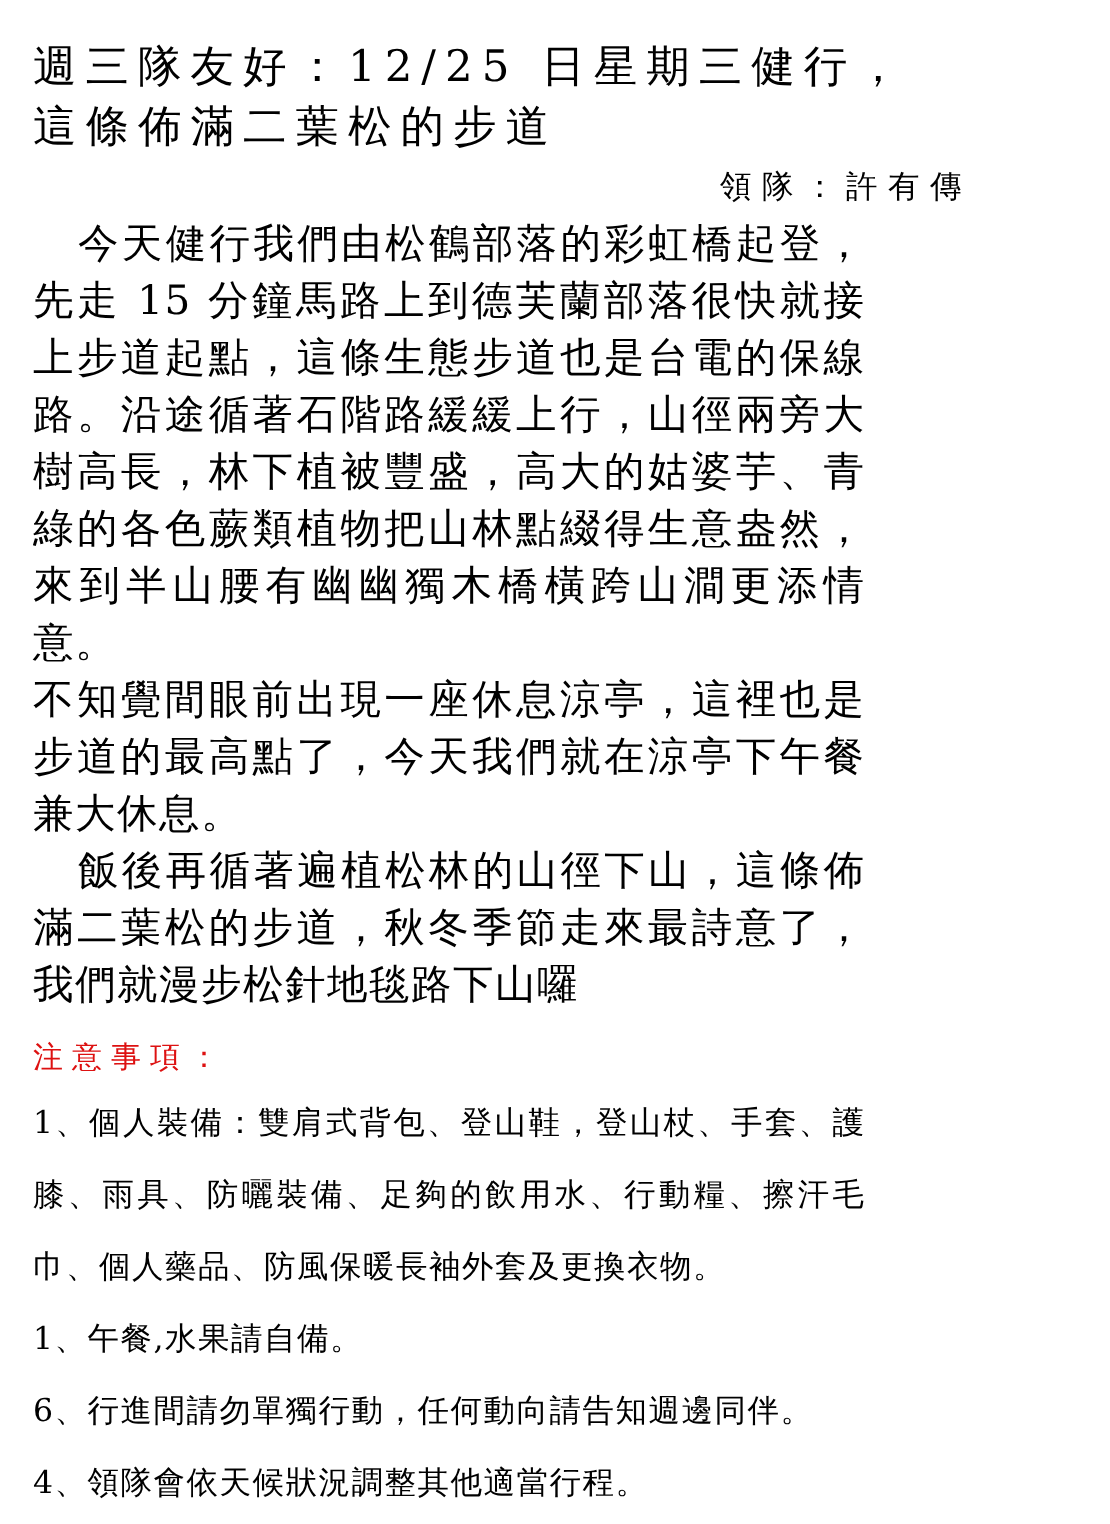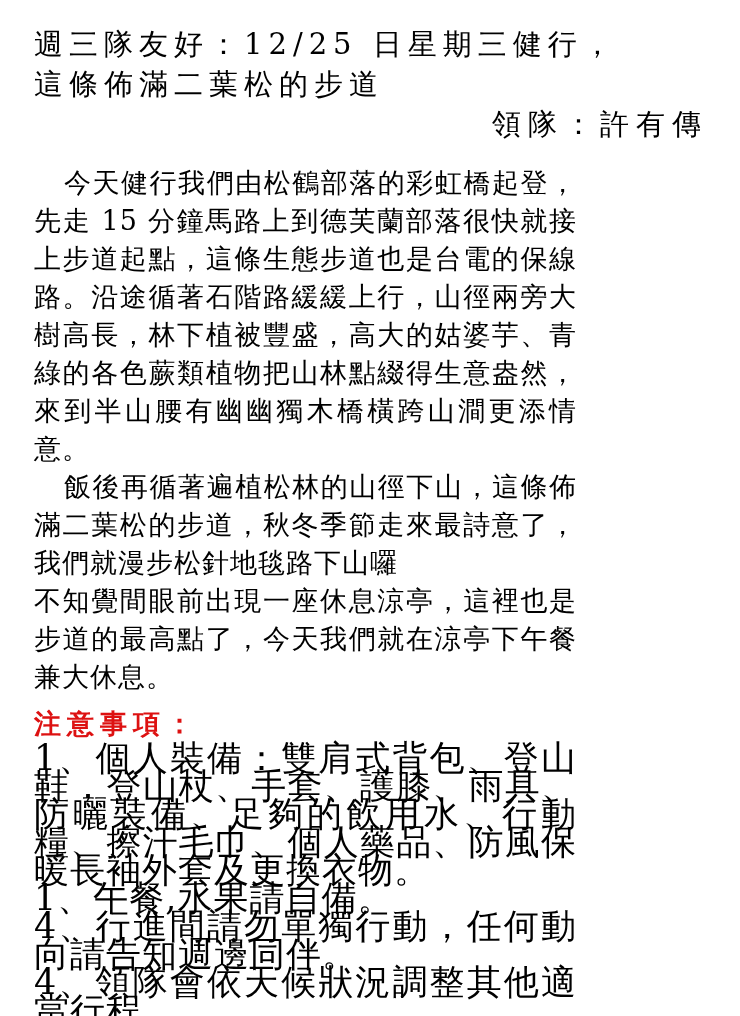--- a/index.html
+++ b/index.html
@@ -8,81 +8,81 @@
     width: 740px;
     height: 1016px;
     overflow: hidden;
     color: var(--text-color, #000000);
     font-family: "DejaVu Serif", "Liberation Serif", serif;
   }
   .page {
     width: 603px;
     height: 1016px;
     background: var(--background, #ffffff);
-    padding: 24px 26px 0 34px;
+    padding: 24px 26px 0 22px;
   }
   
   .hline {
     font-size: 29px;
     line-height: 40px;
     letter-spacing: 6px;
     white-space: nowrap;
   }
   .leader-line {
-    font-size: 29px;
+    font-size: 21px;
     line-height: 40px;
     letter-spacing: 7px;
     padding-left: 458px;
     white-space: nowrap;
   }
   
-  .body-text { margin-top: 20px; }
+  .body-text { }
   .para {
     font-size: 27px;
     line-height: 38px;
     letter-spacing: 1px;
     text-align: justify;
     text-justify: inter-character;
   }
   .indent { text-indent: 30px; }
   
   .notes-heading {
     margin-top: 8px;
-    font-size: 27px;
+    font-size: 20px;
     line-height: 40px;
-    font-weight: bold;
+    font-weight: normal;
     letter-spacing: 6px;
     color: var(--accent-red, #dd1111);
   }
   .note-item {
-    font-size: 35px;
-    line-height: 28px;
+    font-size: 21px;
+    line-height: 48px;
     letter-spacing: 1px;
     text-align: justify;
     text-justify: inter-character;
   }
 </style>
 </head>
 <body>
 
 <div class="page">
 
   <div class="header">
     <div class="hline">週三隊友好：12/25 日星期三健行，</div>
     <div class="hline">這條佈滿二葉松的步道</div>
     <div class="leader-line">領隊：許有傳</div>
   </div>
 
   <div class="body-text">
     <p class="para indent">今天健行我們由松鶴部落的彩虹橋起登，先走 15 分鐘馬路上到德芙蘭部落很快就接上步道起點，這條生態步道也是台電的保線路。沿途循著石階路緩緩上行，山徑兩旁大樹高長，林下植被豐盛，高大的姑婆芋、青綠的各色蕨類植物把山林點綴得生意盎然，來到半山腰有幽幽獨木橋橫跨山澗更添情意。</p>
+    <p class="para">不知覺間眼前出現一座休息涼亭，這裡也是步道的最高點了，今天我們就在涼亭下午餐兼大休息。</p>
     <p class="para indent">飯後再循著遍植松林的山徑下山，這條佈滿二葉松的步道，秋冬季節走來最詩意了，我們就漫步松針地毯路下山囉</p>
-    <p class="para">不知覺間眼前出現一座休息涼亭，這裡也是步道的最高點了，今天我們就在涼亭下午餐兼大休息。</p>
   </div>
 
   <div class="notes">
     <div class="notes-heading">注意事項：</div>
     <p class="note-item">1、個人裝備：雙肩式背包、登山鞋，登山杖、手套、護膝、雨具、防曬裝備、足夠的飲用水、行動糧、擦汗毛巾、個人藥品、防風保暖長袖外套及更換衣物。</p>
     <p class="note-item">1、午餐,水果請自備。</p>
-    <p class="note-item">4、行進間請勿單獨行動，任何動向請告知週邊同伴。</p>
+    <p class="note-item">6、行進間請勿單獨行動，任何動向請告知週邊同伴。</p>
     <p class="note-item">4、領隊會依天候狀況調整其他適當行程。</p>
   </div>
 
 </div>
 
 </body></html>

